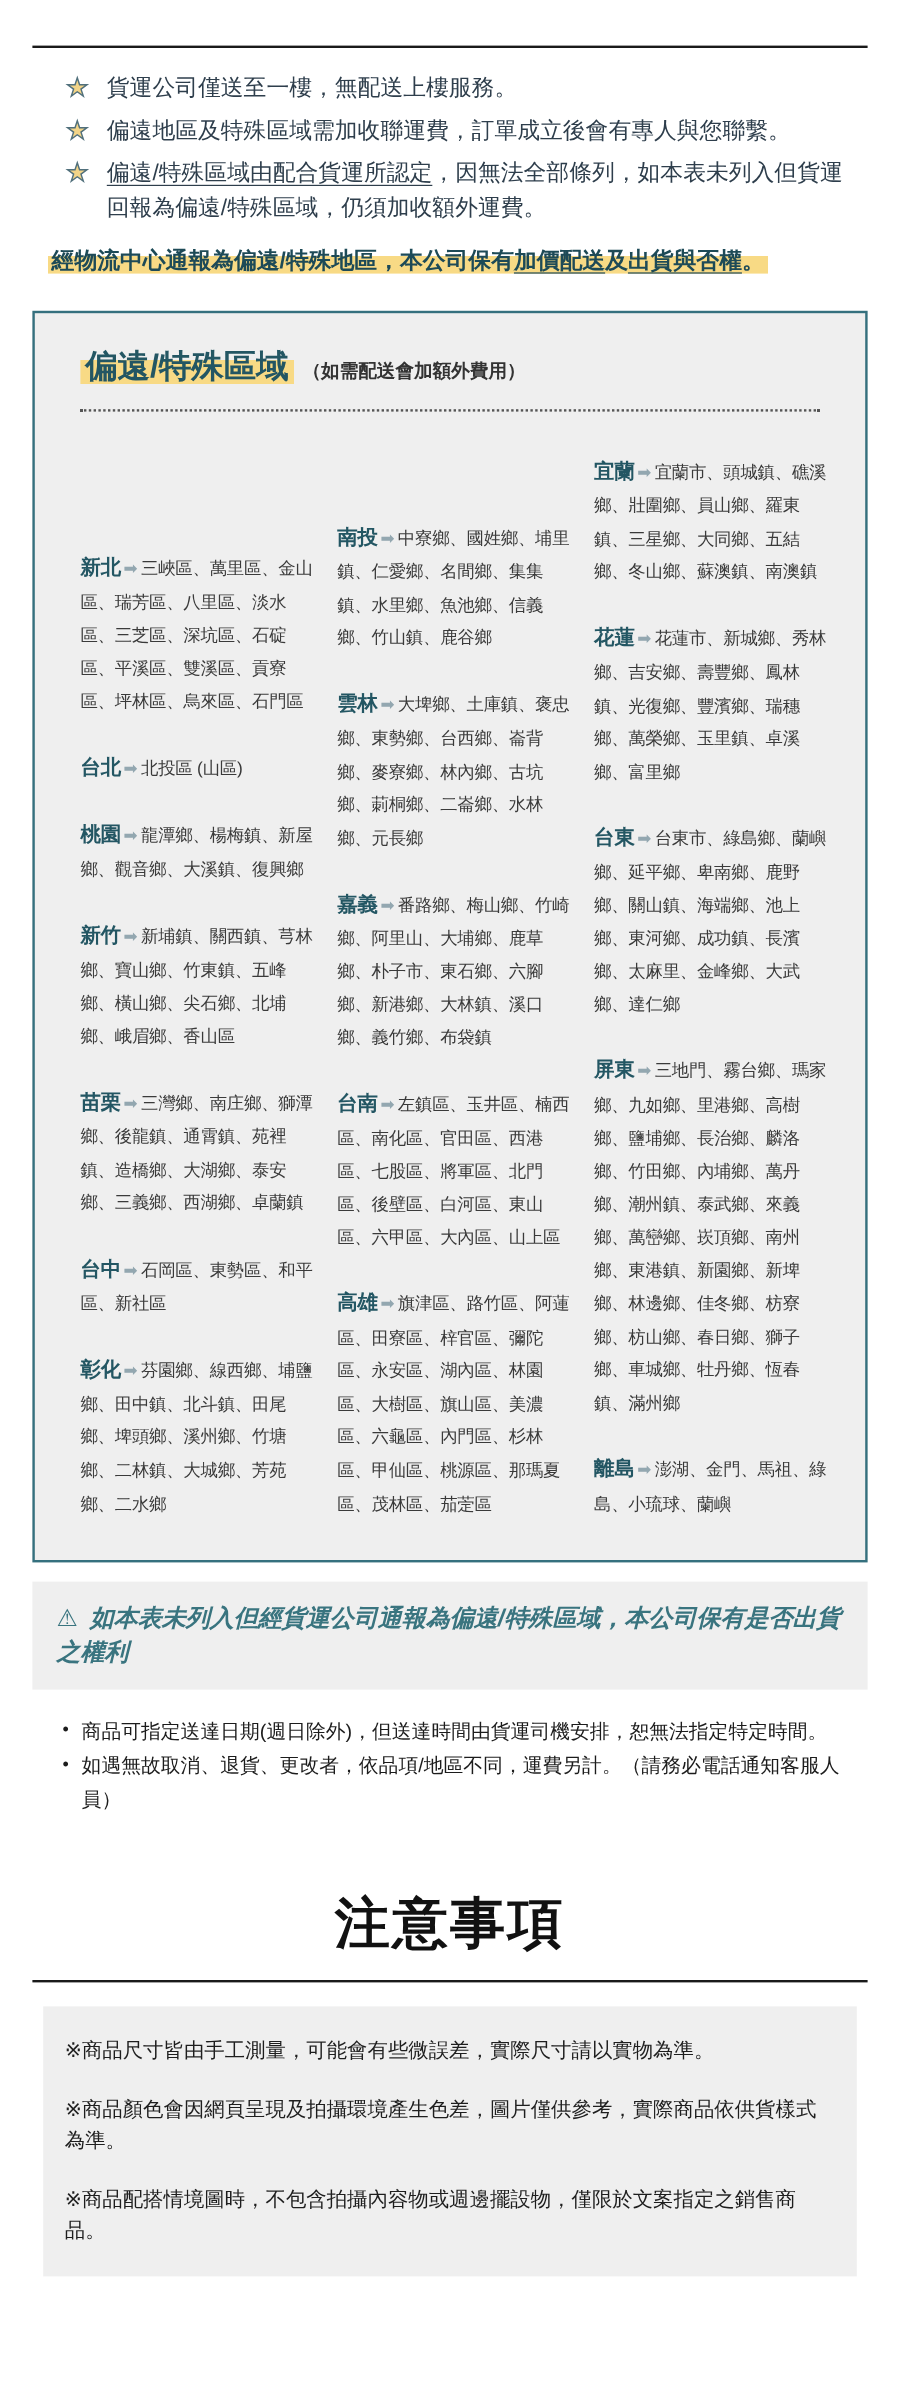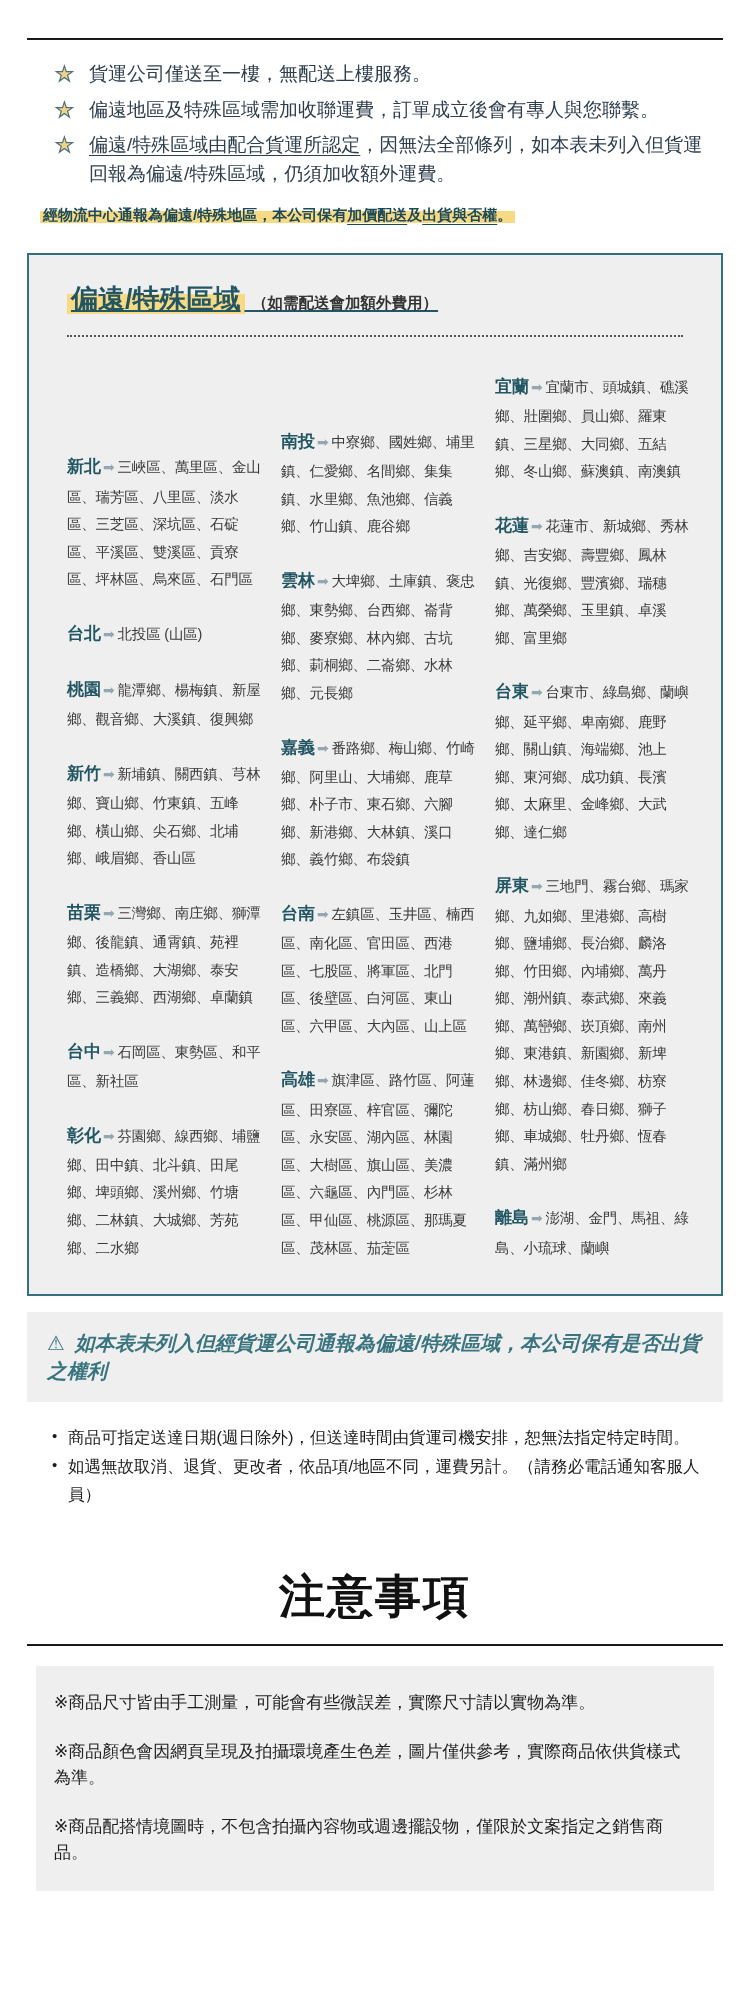--- a/index.html
+++ b/index.html
@@ -20,29 +20,29 @@
 
   
   .star-list{list-style:none;margin:0;padding:0 30px 0 55px;}
   .star-list li{display:flex;align-items:flex-start;margin-bottom:7px;
     font-size:19px;line-height:1.5;color:#2e3e4c;}
   .star-gold{flex:0 0 34px;font-size:21px;color:#f2d488;
     -webkit-text-stroke:1.2px #51707c;text-stroke:1.2px #51707c;line-height:1.35;}
   .ul{text-decoration:underline;text-underline-offset:4px;}
 
   
-  .hl-line{margin:16px 30px 0 40px;font-size:15px;font-weight:bold;color:#1d4a57;line-height:1.5;}
+  .hl-line{margin:16px 30px 0 40px;font-size:19px;font-weight:bold;color:#1d4a57;line-height:1.5;}
   .hl-band{background:linear-gradient(transparent 30%, #f8da85 30%);padding:0 3px;}
 
   
   .region-box{
     margin:26px 27px 0 27px;background:#efefef;border:2px solid #35707e;
     box-sizing:border-box;padding:26px 14px 8px 14px;
   }
-  .region-box h2{margin:0 0 14px 24px;font-size:27px;color:#235663;font-weight:bold;text-decoration:underline;}
+  .region-box h2{margin:0 0 14px 24px;font-size:27px;color:#235663;font-weight:bold;}
   .hl-band2{background:linear-gradient(transparent 34%, #f8da85 34%);padding:0 4px;}
   .box-heading-note{font-size:15.5px;color:#333;font-weight:bold;letter-spacing:0;}
   .box-intro{margin:0 24px;font-size:17px;color:#2b2b2b;line-height:1.75;}
   .dotted{border-top:2px dotted #555;margin:18px 24px 20px 24px;}
   .cols{display:flex;gap:16px;padding:0 14px 0 24px;align-items:flex-end;}
   .col{flex:1;min-width:0;}
   .rgroup{margin-bottom:24px;font-size:14.5px;line-height:1.9;color:#3a3a3a;letter-spacing:-0.2px;}
   .rname{font-size:17px;font-weight:bold;color:#235663;letter-spacing:0;}
   .rarrow{color:#93a7b0;font-size:14px;padding:0 3px 0 2px;}
 

